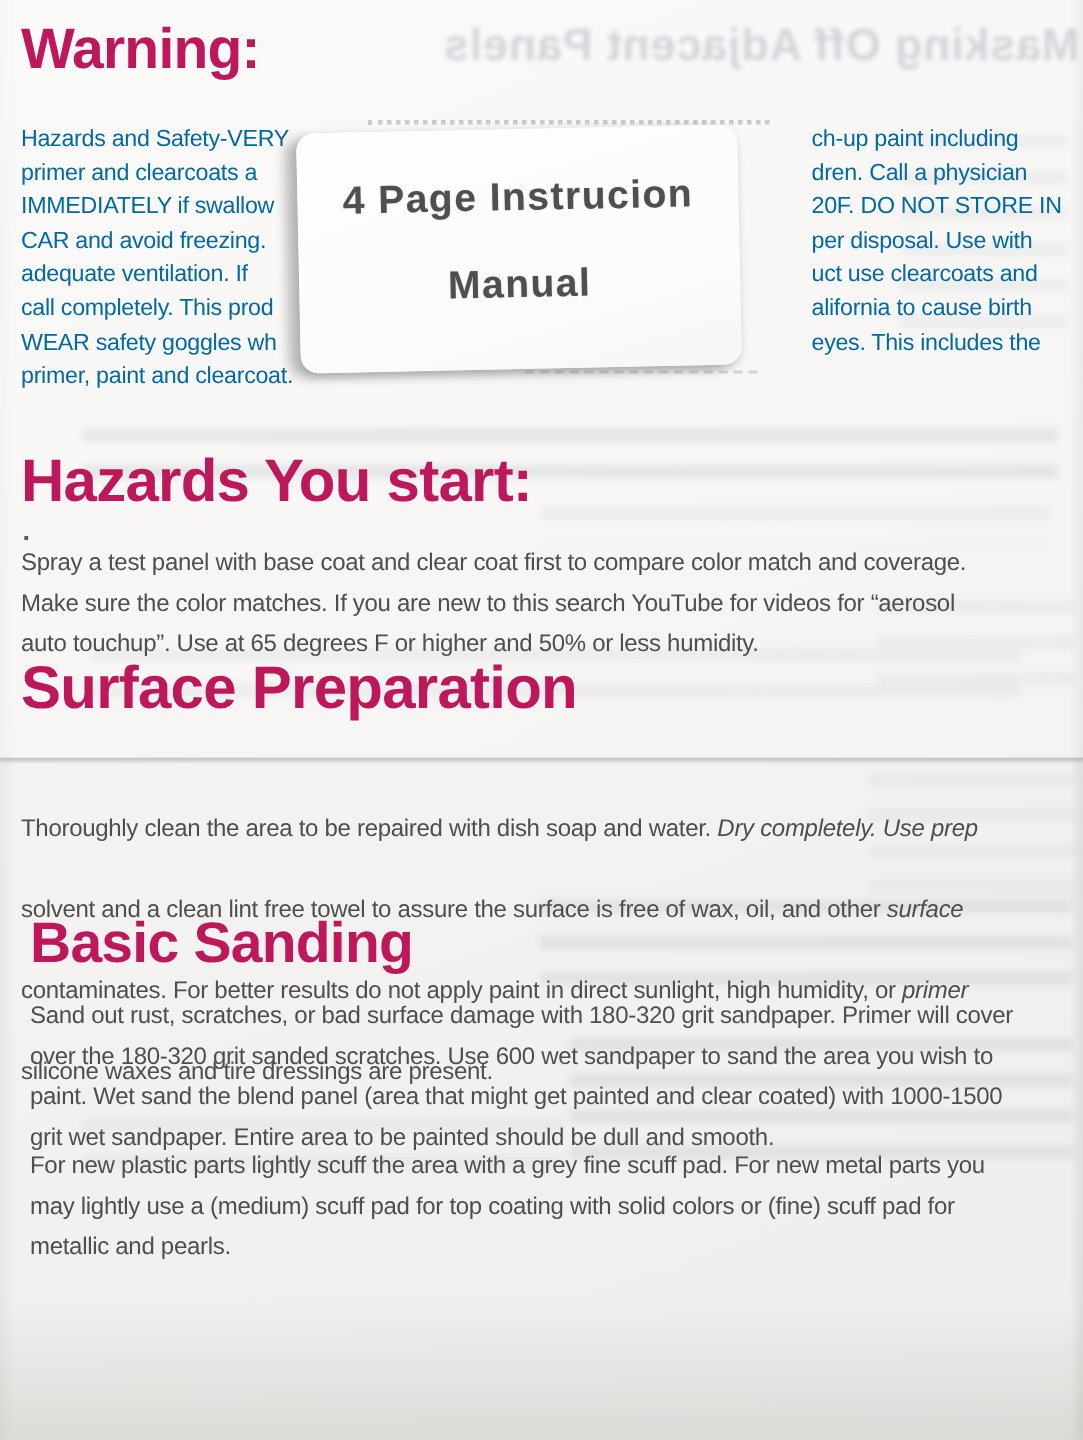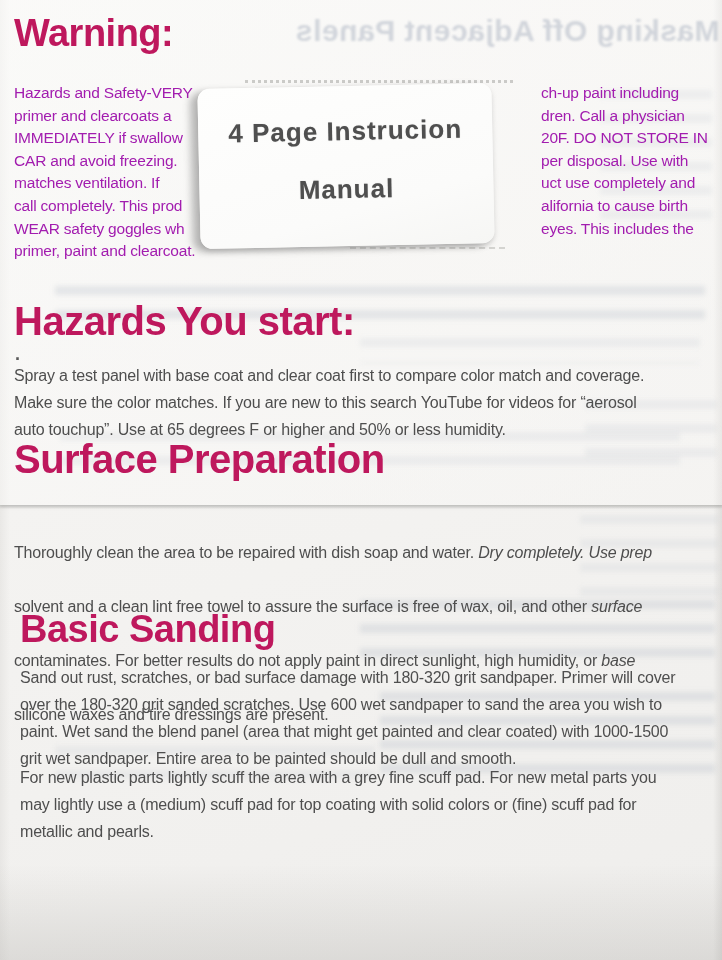--- a/index.html
+++ b/index.html
@@ -30,21 +30,21 @@
     font-weight:700;color:#be185d;letter-spacing:-0.5px;
     font-size:40px;line-height:46px;
   }
   .body-text{
     position:absolute;z-index:2;
     font-size:16px;line-height:27px;letter-spacing:-0.2px;color:#4e4e4e;
     white-space:pre-line;
   }
   
   .warn-para{position:absolute;left:14px;top:84px;width:700px;z-index:2;}
-  .warn-line{position:relative;height:22.6px;font-size:15.5px;letter-spacing:-0.2px;color:#a21caf;white-space:nowrap;}
+  .warn-line{position:relative;height:22.6px;font-size:15.5px;letter-spacing:-0.2px;color:#0369a1;white-space:nowrap;}
   .warn-line .rfrag{position:absolute;left:488px;top:0;margin-left:39px;}
   
   .sticker{
     position:absolute;left:199px;top:86px;width:294px;height:160px;z-index:5;
     background:linear-gradient(165deg,#fefefd 0%,#fbfbfa 70%,#f6f6f4 100%);
     border-radius:12px;
     transform:rotate(-1.2deg);
     box-shadow:-8px 3px 7px rgba(105,105,105,0.42), 0 3px 5px rgba(120,120,120,0.28);
   }
   .sticker .s-line{
@@ -114,22 +114,22 @@
   </div>
   <div class="warn-line">
     <span>IMMEDIATELY if swallow</span>
     <span class="rfrag">20F. DO NOT STORE IN</span>
   </div>
   <div class="warn-line">
     <span>CAR and avoid freezing.</span>
     <span class="rfrag">per disposal. Use with</span>
   </div>
   <div class="warn-line">
-    <span>matches ventilation. If</span>
-    <span class="rfrag">uct use completely and</span>
+    <span>adequate ventilation. If</span>
+    <span class="rfrag">uct use clearcoats and</span>
   </div>
   <div class="warn-line">
     <span>call completely. This prod</span>
     <span class="rfrag">alifornia to cause birth</span>
   </div>
   <div class="warn-line">
     <span>WEAR safety goggles wh</span>
     <span class="rfrag">eyes. This includes the</span>
   </div>
   <div class="warn-line">
@@ -147,21 +147,21 @@
 <h1 style="left:14px;top:298px;">Hazards You start:</h1>
 <span class="stray-dot">.</span>
 <div class="body-text" style="left:14px;top:362px;width:700px;">Spray a test panel with base coat and clear coat first to compare color match and coverage.
 Make sure the color matches.  If you are new to this search YouTube for videos for “aerosol
 auto touchup”.  Use at 65 degrees F or higher and 50% or less humidity.</div>
 
 <h1 style="left:14px;top:436px;">Surface Preparation</h1>
 <div class="body-text" style="left:14px;top:512px;width:705px;">
   <div class="surf-line"><span>Thoroughly clean the area to be repaired with dish soap and water.  </span><span class="italic">Dry completely. Use prep</span></div>
   <div class="surf-line"><span>solvent and a clean lint free towel to assure the surface is free of wax, oil, and other </span><span class="italic">surface</span></div>
-  <div class="surf-line"><span>contaminates. For better results do not apply paint in direct sunlight, high humidity, or </span><span class="italic">base</span></div>
+  <div class="surf-line"><span>contaminates. For better results do not apply paint in direct sunlight, high humidity, or </span><span class="italic">primer</span></div>
   <div class="surf-line"><span>silicone waxes and tire dressings are present.</span></div>
 </div>
 
 <h1 style="left:20px;top:606px;font-size:38px;">Basic Sanding</h1>
 <div class="body-text" style="left:20px;top:664px;width:700px;">Sand out rust, scratches, or bad surface damage with 180-320 grit sandpaper. Primer will cover
 over the 180-320 grit sanded scratches. Use 600 wet sandpaper to sand the area you wish to
 paint. Wet sand the blend panel (area that might get painted and clear coated) with 1000-1500
 grit wet sandpaper. Entire area to be painted should be dull and smooth.</div>
 <div class="body-text" style="left:20px;top:764px;width:700px;">For new plastic parts lightly scuff the area with a grey fine scuff pad. For new metal parts you
 may lightly use a (medium) scuff pad for top coating with solid colors or (fine) scuff pad for

